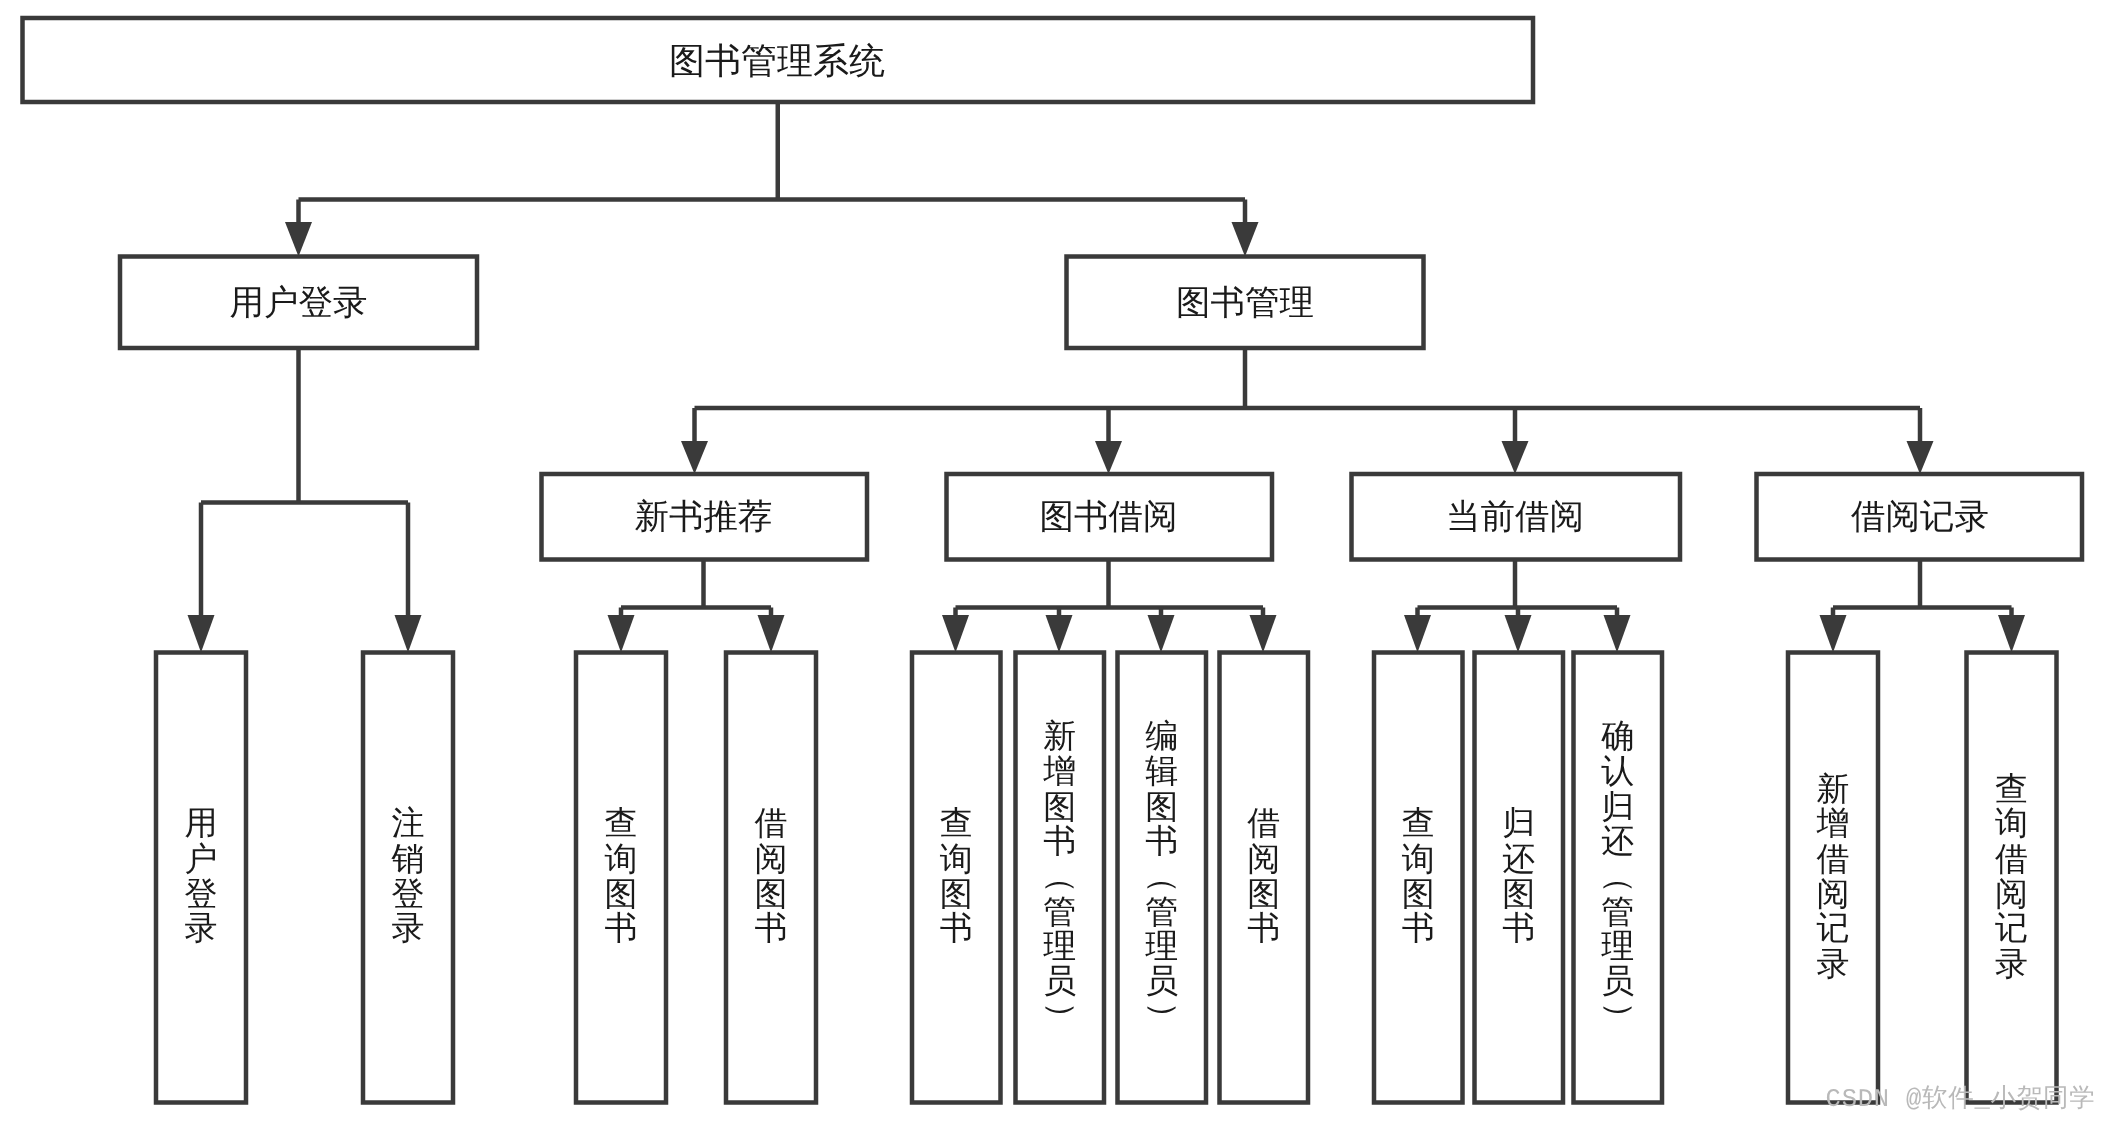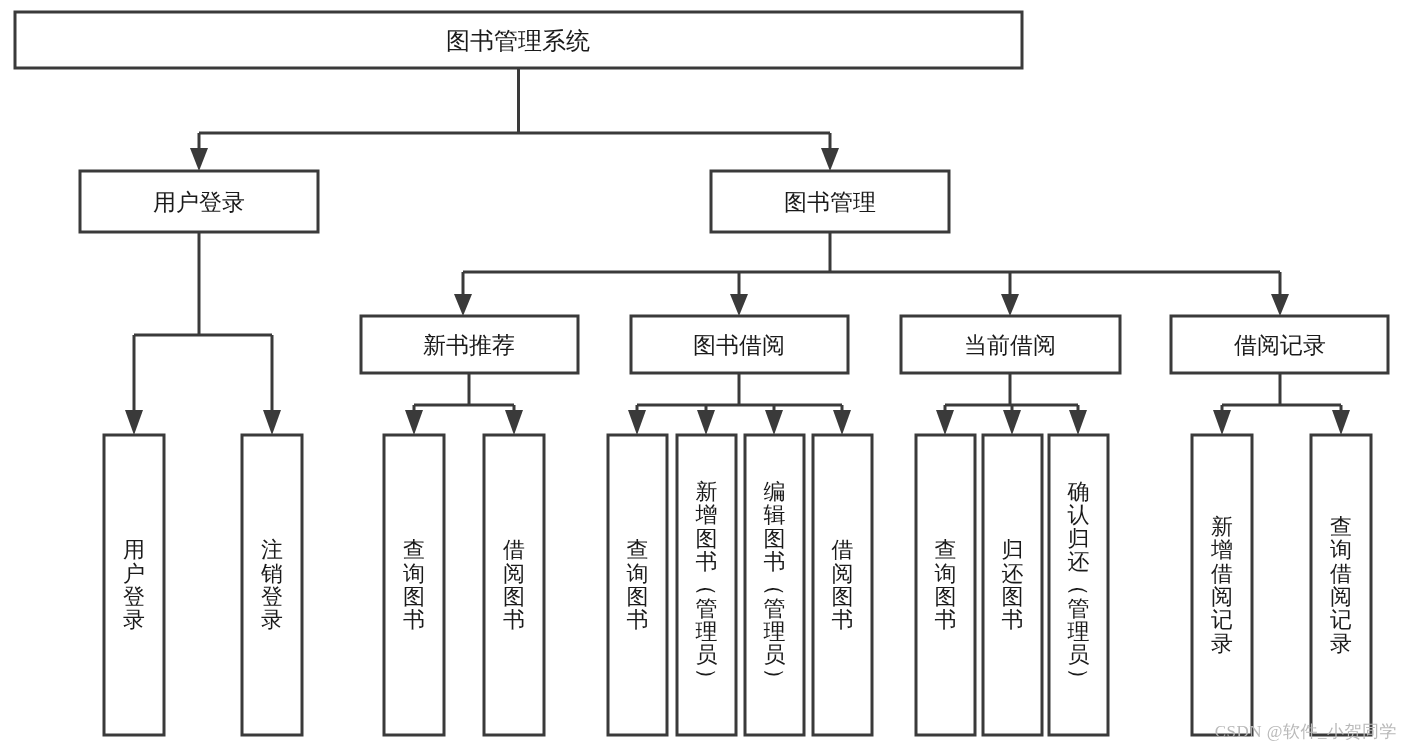--- a/index.html
+++ b/index.html
@@ -45,21 +45,21 @@
     letter-spacing:0;
     pointer-events:none;
     white-space:pre;
   }
   .vbox-label span{display:block;}
   .vbox-label span.rot{display:block;transform:rotate(90deg);}
   #watermark{
     position:absolute;
     right:8px;
     bottom:4px;
-    font-family:Liberation Serif, serif;
+    font-family:Liberation Mono, monospace;
     font-size:17px;
     color:#b9b9b9;
     letter-spacing:0.5px;
     white-space:nowrap;
   }
 </style>
 </head>
 <body>
 
 <svg id="diagram" viewBox="0 0 1405 747">

